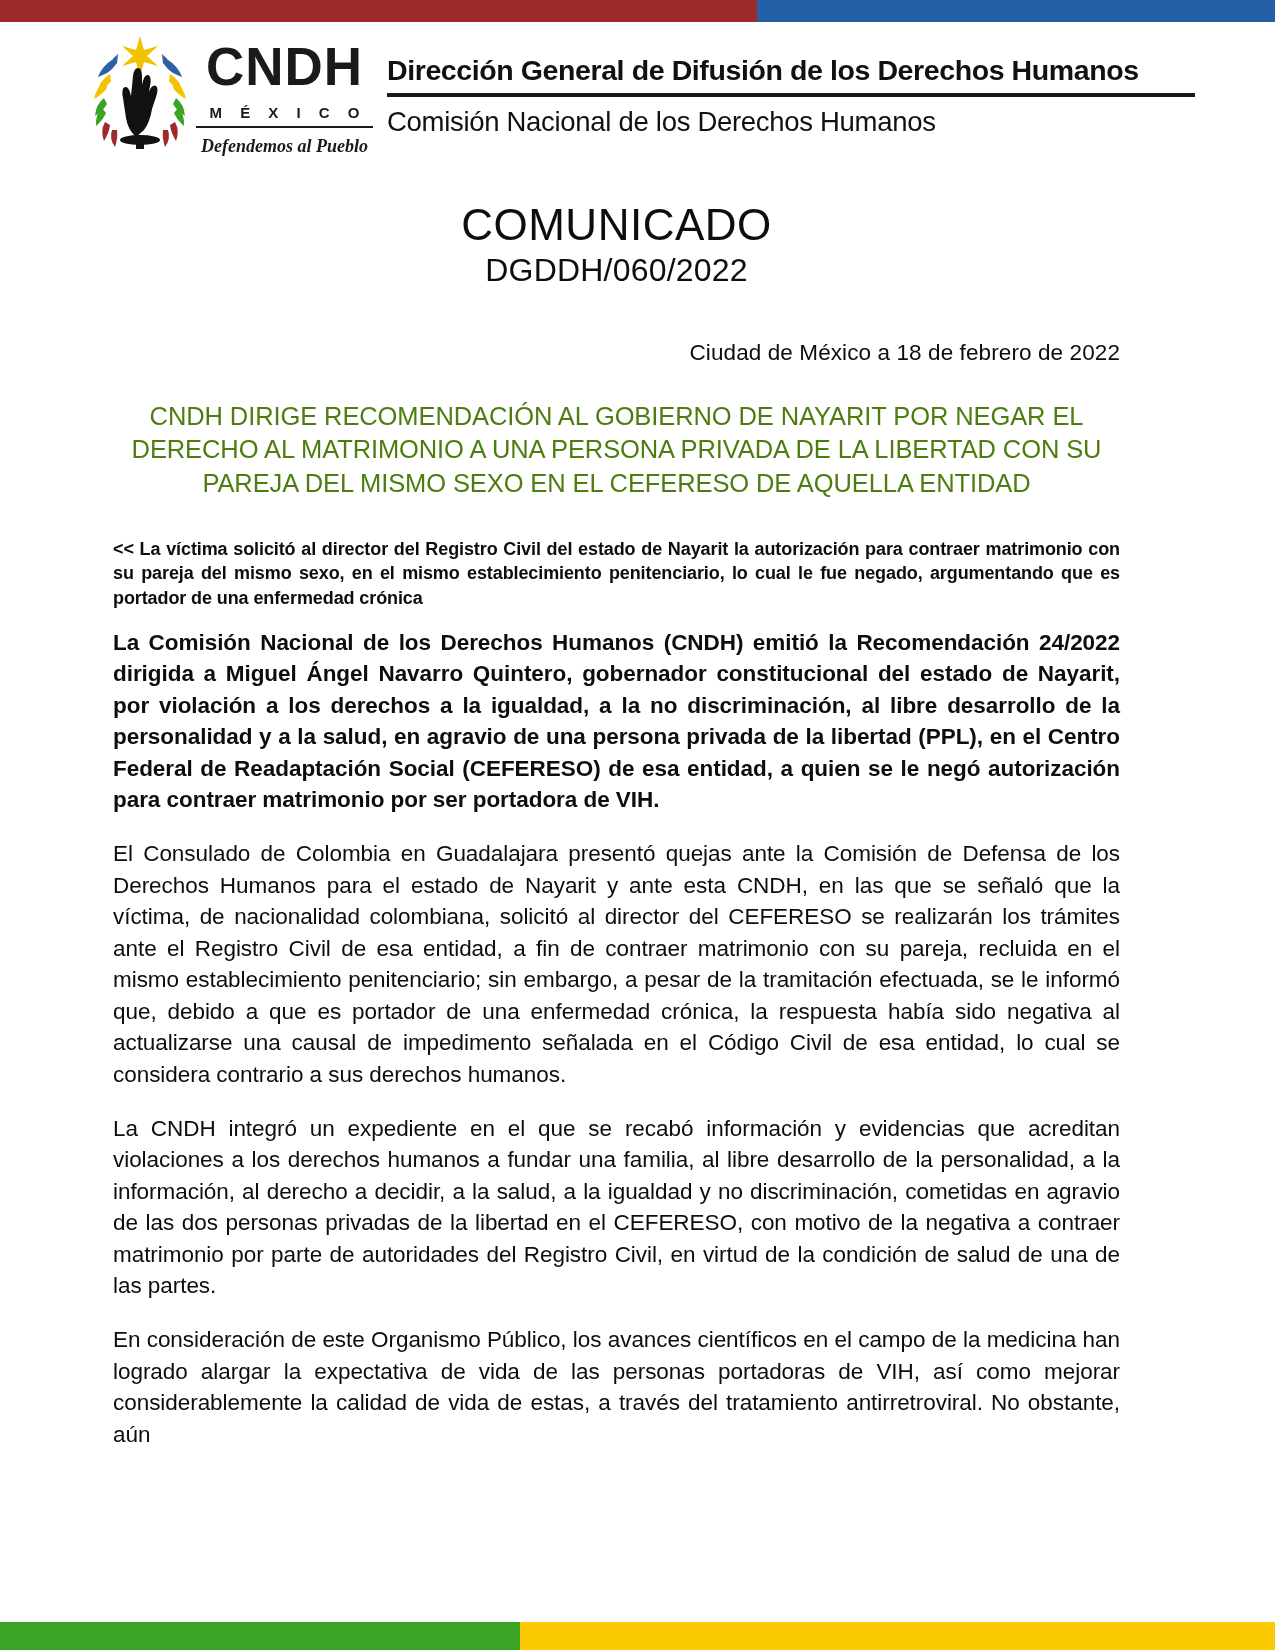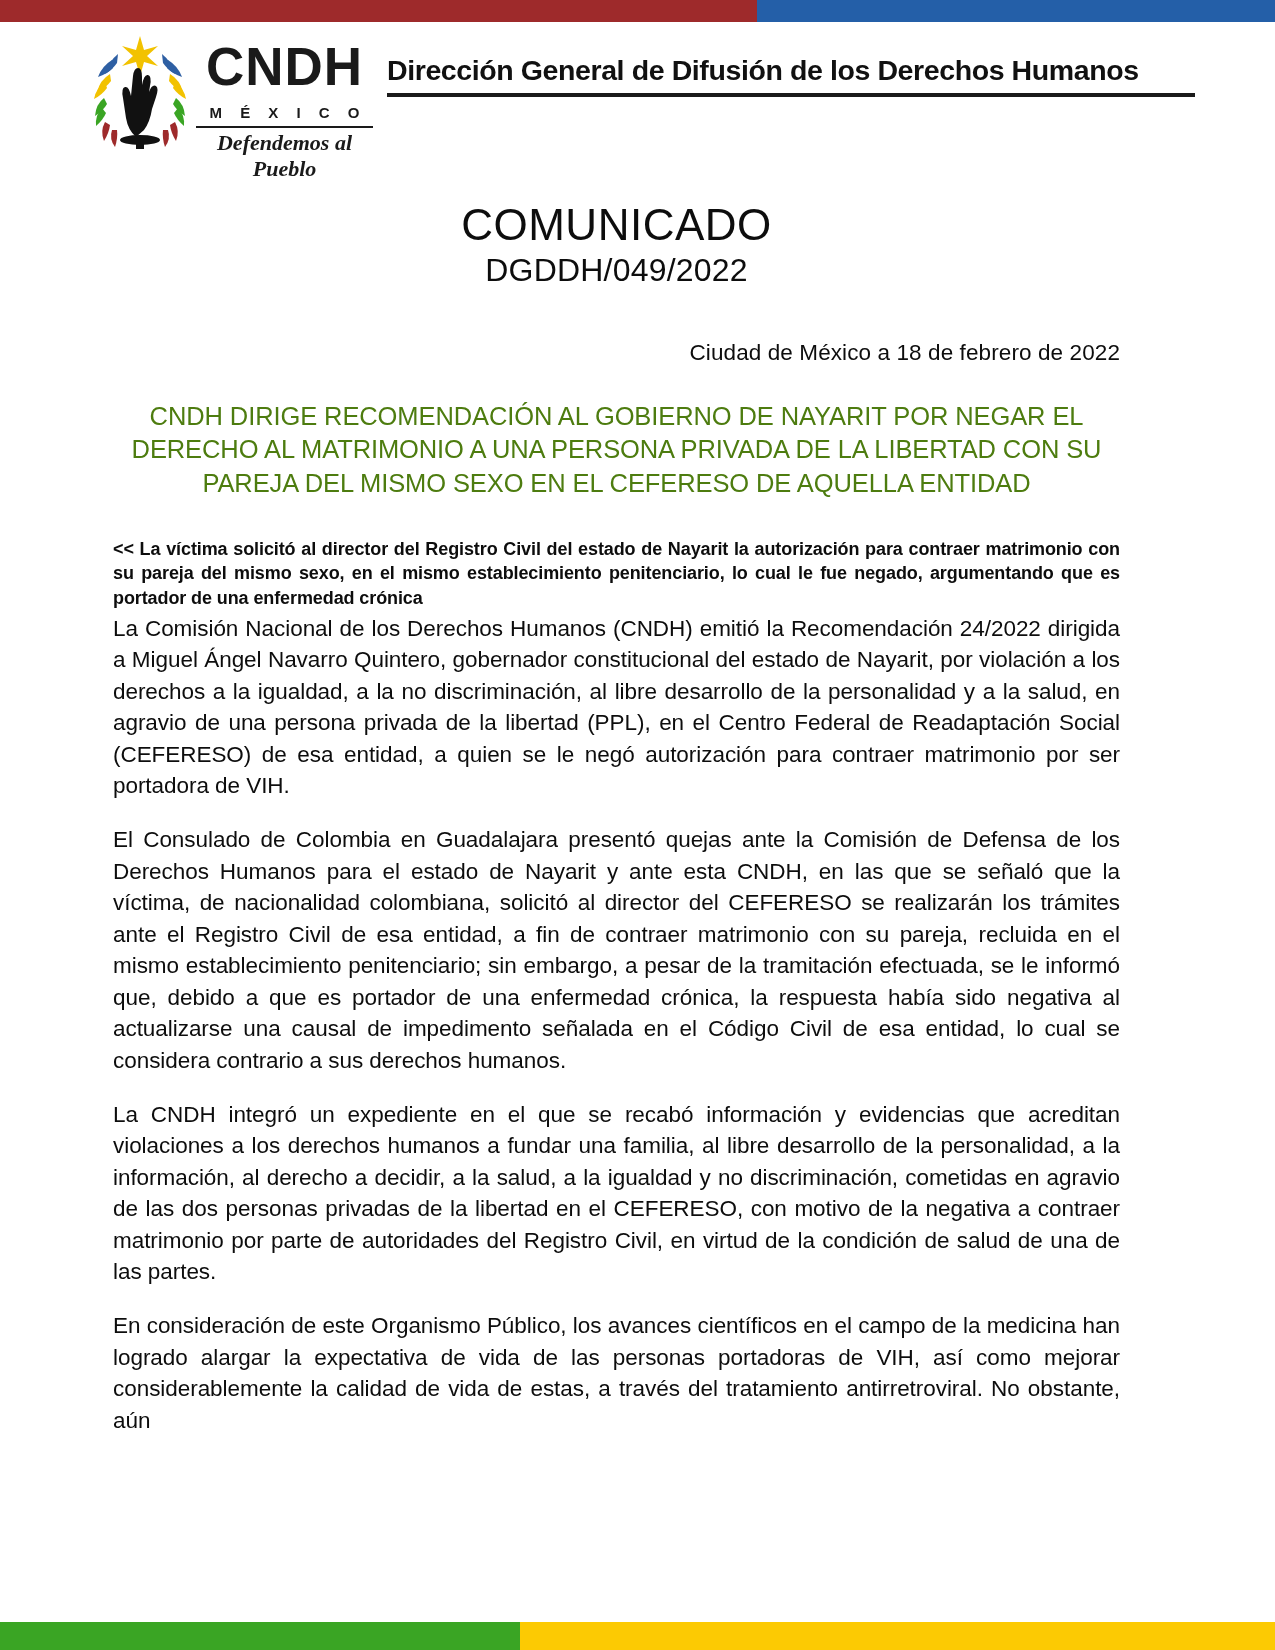--- a/index.html
+++ b/index.html
@@ -83,24 +83,24 @@
     text-align: center;
     padding-left: 7px;
     margin-top: 12px;
     border-bottom: 2px solid #1a1a1a;
     padding-bottom: 5px;
   }
   .logo-motto {
     font-family: "Liberation Serif", serif;
     font-style: italic;
     font-weight: bold;
-    font-size: 22px;
+    font-size: 18px;
     color: #1a1a1a;
     text-align: center;
-    margin-top: 2px;
+    margin-top: 8px;
   }
 
   .header-titles {
     flex: 1 1 auto;
     padding-left: 14px;
     padding-top: 24px;
   }
   .header-line1 {
     font-family: "Liberation Sans", sans-serif;
     font-weight: bold;
@@ -179,21 +179,21 @@
   }
 
   .para {
     font-size: 22.5px;
     line-height: 1.40;
     color: #0d0d0d;
     text-align: justify;
     margin-top: 20px;
     letter-spacing: -0.05px;
   }
-  .para:first-of-type { margin-top: 2px; }
+  .para:first-of-type { margin-top: 16px; font-weight: bold; }
 
   
   .bottombar {
     position: absolute;
     bottom: 0; left: 0;
     width: 100%;
     height: 28px;
     display: flex;
   }
   .bottombar-green  { height: 100%; }
@@ -257,27 +257,28 @@
       <div class="logo-type">
         <div class="logo-cndh">CNDH</div>
         <div class="logo-mexico">M É X I C O</div>
         <div class="logo-motto">Defendemos al Pueblo</div>
       </div>
     </div>
 
     <div class="header-titles">
       <div class="header-line1">Dirección General de Difusión de los Derechos Humanos</div>
       <div class="header-rule"></div>
+      <div class="header-line2">Comisión Nacional de los Derechos Humanos</div>
     </div>
   </div>
 
   <div class="doc">
 
     <div class="doc-title">COMUNICADO</div>
-    <div class="doc-subtitle">DGDDH/049/2022</div>
+    <div class="doc-subtitle">DGDDH/060/2022</div>
 
     <div class="doc-date">Ciudad de México a 18 de febrero de 2022</div>
 
     <div class="headline">CNDH DIRIGE RECOMENDACIÓN AL GOBIERNO DE NAYARIT POR NEGAR EL DERECHO AL MATRIMONIO A UNA PERSONA PRIVADA DE LA LIBERTAD CON SU PAREJA DEL MISMO SEXO EN EL CEFERESO DE AQUELLA ENTIDAD</div>
 
     <div class="lead">&lt;&lt; La víctima solicitó al director del Registro Civil del estado de Nayarit la autorización para contraer matrimonio con su pareja del mismo sexo, en el mismo establecimiento penitenciario, lo cual le fue negado, argumentando que es portador de una enfermedad crónica</div>
 
     <div>
       <p class="para">La Comisión Nacional de los Derechos Humanos (CNDH) emitió la Recomendación 24/2022 dirigida a Miguel Ángel Navarro Quintero, gobernador constitucional del estado de Nayarit, por violación a los derechos a la igualdad, a la no discriminación, al libre desarrollo de la personalidad y a la salud, en agravio de una persona privada de la libertad (PPL), en el Centro Federal de Readaptación Social (CEFERESO) de esa entidad, a quien se le negó autorización para contraer matrimonio por ser portadora de VIH.</p>
       <p class="para">El Consulado de Colombia en Guadalajara presentó quejas ante la Comisión de Defensa de los Derechos Humanos para el estado de Nayarit y ante esta CNDH, en las que se señaló que la víctima, de nacionalidad colombiana, solicitó al director del CEFERESO se realizarán los trámites ante el Registro Civil de esa entidad, a fin de contraer matrimonio con su pareja, recluida en el mismo establecimiento penitenciario; sin embargo, a pesar de la tramitación efectuada, se le informó que, debido a que es portador de una enfermedad crónica, la respuesta había sido negativa al actualizarse una causal de impedimento señalada en el Código Civil de esa entidad, lo cual se considera contrario a sus derechos humanos.</p>

